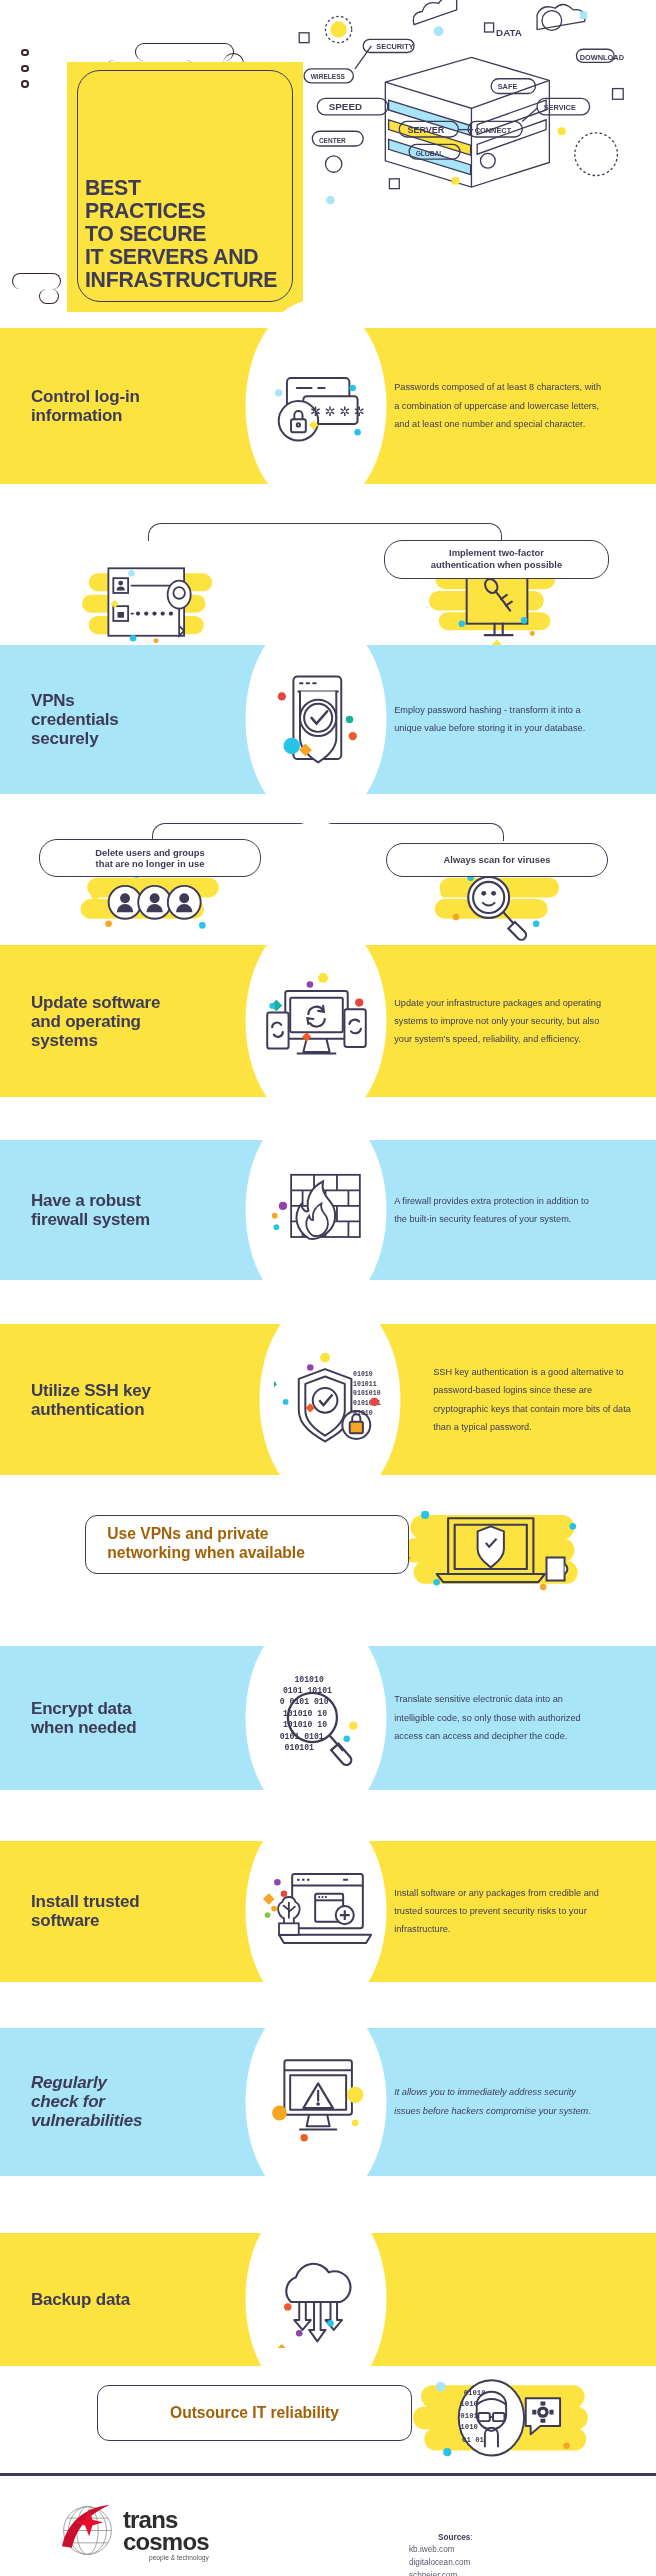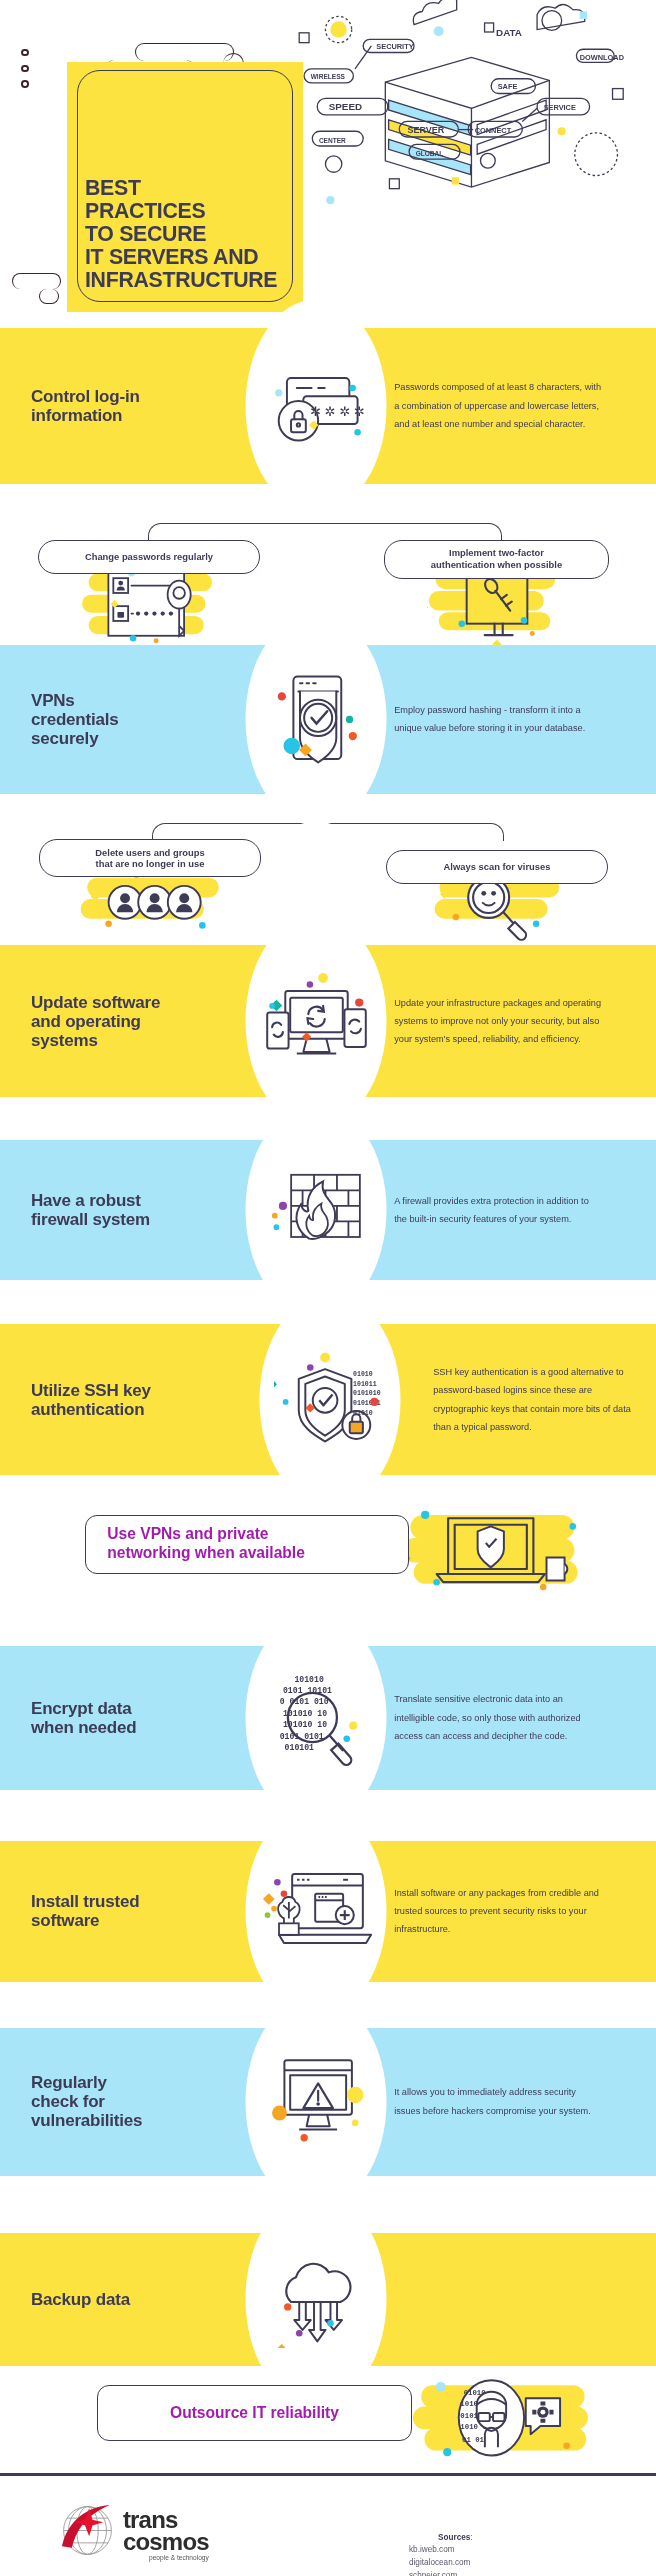--- a/index.html
+++ b/index.html
@@ -182,21 +182,21 @@
   .widepill {
     position: absolute;
     border: 1.6px solid #3d3b56;
     border-radius: 12px;
     background: #ffffff;
     display: flex;
     align-items: center;
     padding-left: 21.3px;
     font-size: 15.6px;
     font-weight: bold;
-    color: #a21caf;
+    color: #a16207;
     line-height: 1.2;
     z-index: 5;
   }
 
   
   .footer {
     position: relative;
     width: 657px;
     height: 172px;
     background: #ffffff;
@@ -374,23 +374,20 @@
         <i></i>
         <i></i>
         <i></i>
       </div>
   </div>
 
   <div class="pillrow" style="height:131px;">
     <div class="bracket" style="left:148px; top:9.9px; width:181px; height:18px; border-top-left-radius:13px; border-right:none;"></div>
     <div class="bracket" style="left:328px; top:9.9px; width:174px; height:18px; border-top-right-radius:13px; border-left:none;"></div>
 
-    <div class="pill" style="left:38px; top:26px; width:222px; height:34px;">
-      <span style="white-space:pre-line;">Change passwords regularly</span>
-    </div>
     <div class="pill" style="left:384px; top:26px; width:225px; height:39px;">
       <span style="white-space:pre-line;">Implement two-factor
 authentication when possible</span>
     </div>
 
     <svg class="blobart" style="left:82px; top:51px;" width="140" height="79" viewBox="0 0 170 96">
       <g fill="#FDE33F">
         <rect x="8" y="10" width="150" height="22" rx="11"></rect>
         <rect x="0" y="36" width="150" height="22" rx="11"></rect>
         <rect x="8" y="62" width="140" height="22" rx="11"></rect>
@@ -493,21 +490,21 @@
   </div>
 
   <div class="pillrow" style="height:127px;">
     <div class="bracket" style="left:152px; top:4.9px; width:176px; height:18px; border-top-left-radius:13px; border-right:none;"></div>
     <div class="bracket" style="left:328px; top:4.9px; width:176px; height:18px; border-top-right-radius:13px; border-left:none;"></div>
 
     <div class="pill" style="left:39px; top:21.3px; width:222px; height:38px;">
       <span style="white-space:pre-line;">Delete users and groups
 that are no longer in use</span>
     </div>
-    <div class="pill" style="left:386px; top:32px; width:222px; height:34px;">
+    <div class="pill" style="left:386px; top:25px; width:222px; height:34px;">
       <span style="white-space:pre-line;">Always scan for viruses</span>
     </div>
 
     <svg class="blobart" style="left:79px; top:48px;" width="148" height="76" viewBox="0 0 180 92">
       <g fill="#FDE33F">
         <rect x="10" y="14" width="160" height="24" rx="12"></rect>
         <rect x="2" y="40" width="150" height="24" rx="12"></rect>
       </g>
       <g fill="#fff" stroke="#3d3b56" stroke-width="2.3">
         <circle cx="56" cy="44" r="20"></circle>
@@ -807,21 +804,21 @@
   </div>
 
   <div class="connector" style="height:46px;">
     <div class="odots" style="top:8.2px;">
         <i></i>
         <i></i>
         <i></i>
       </div>
   </div>
 
-  <div class="band blue" style="height:148px;">
+  <div class="band blue" style="height:148px;font-style:italic;">
     <div class="band-title">
       <div style="white-space:pre-line;">Regularly
 check for
 vulnerabilities</div>
     </div>
     <div class="band-icon-wrap">
       <div class="band-icon-bubble"></div>
       <svg class="band-icon-svg" width="107" height="99" viewBox="0 0 130 120">
         <g fill="none" stroke="#3d3b56" stroke-width="2.4" stroke-linejoin="round">
           <rect x="26" y="10" width="82" height="66" rx="3" fill="#fff"></rect>

